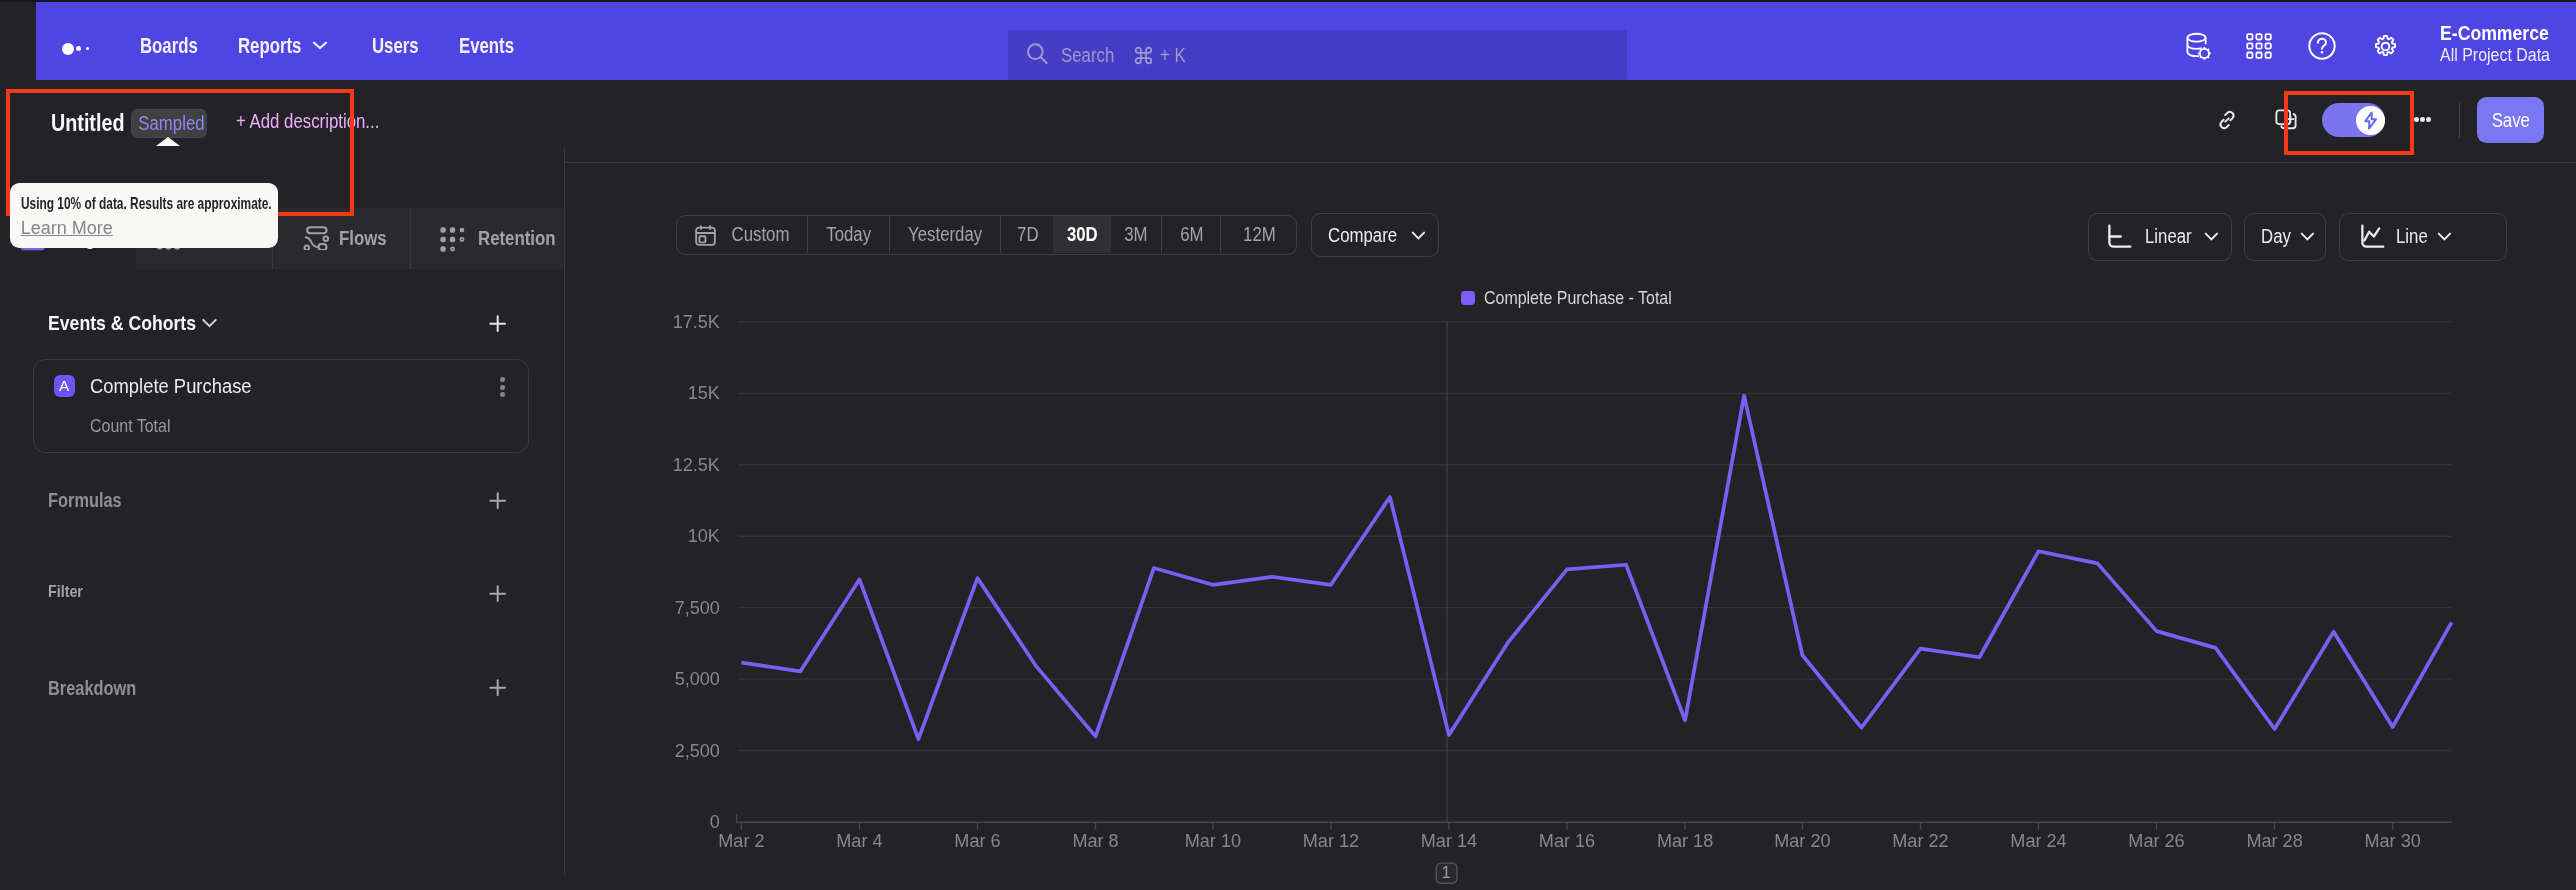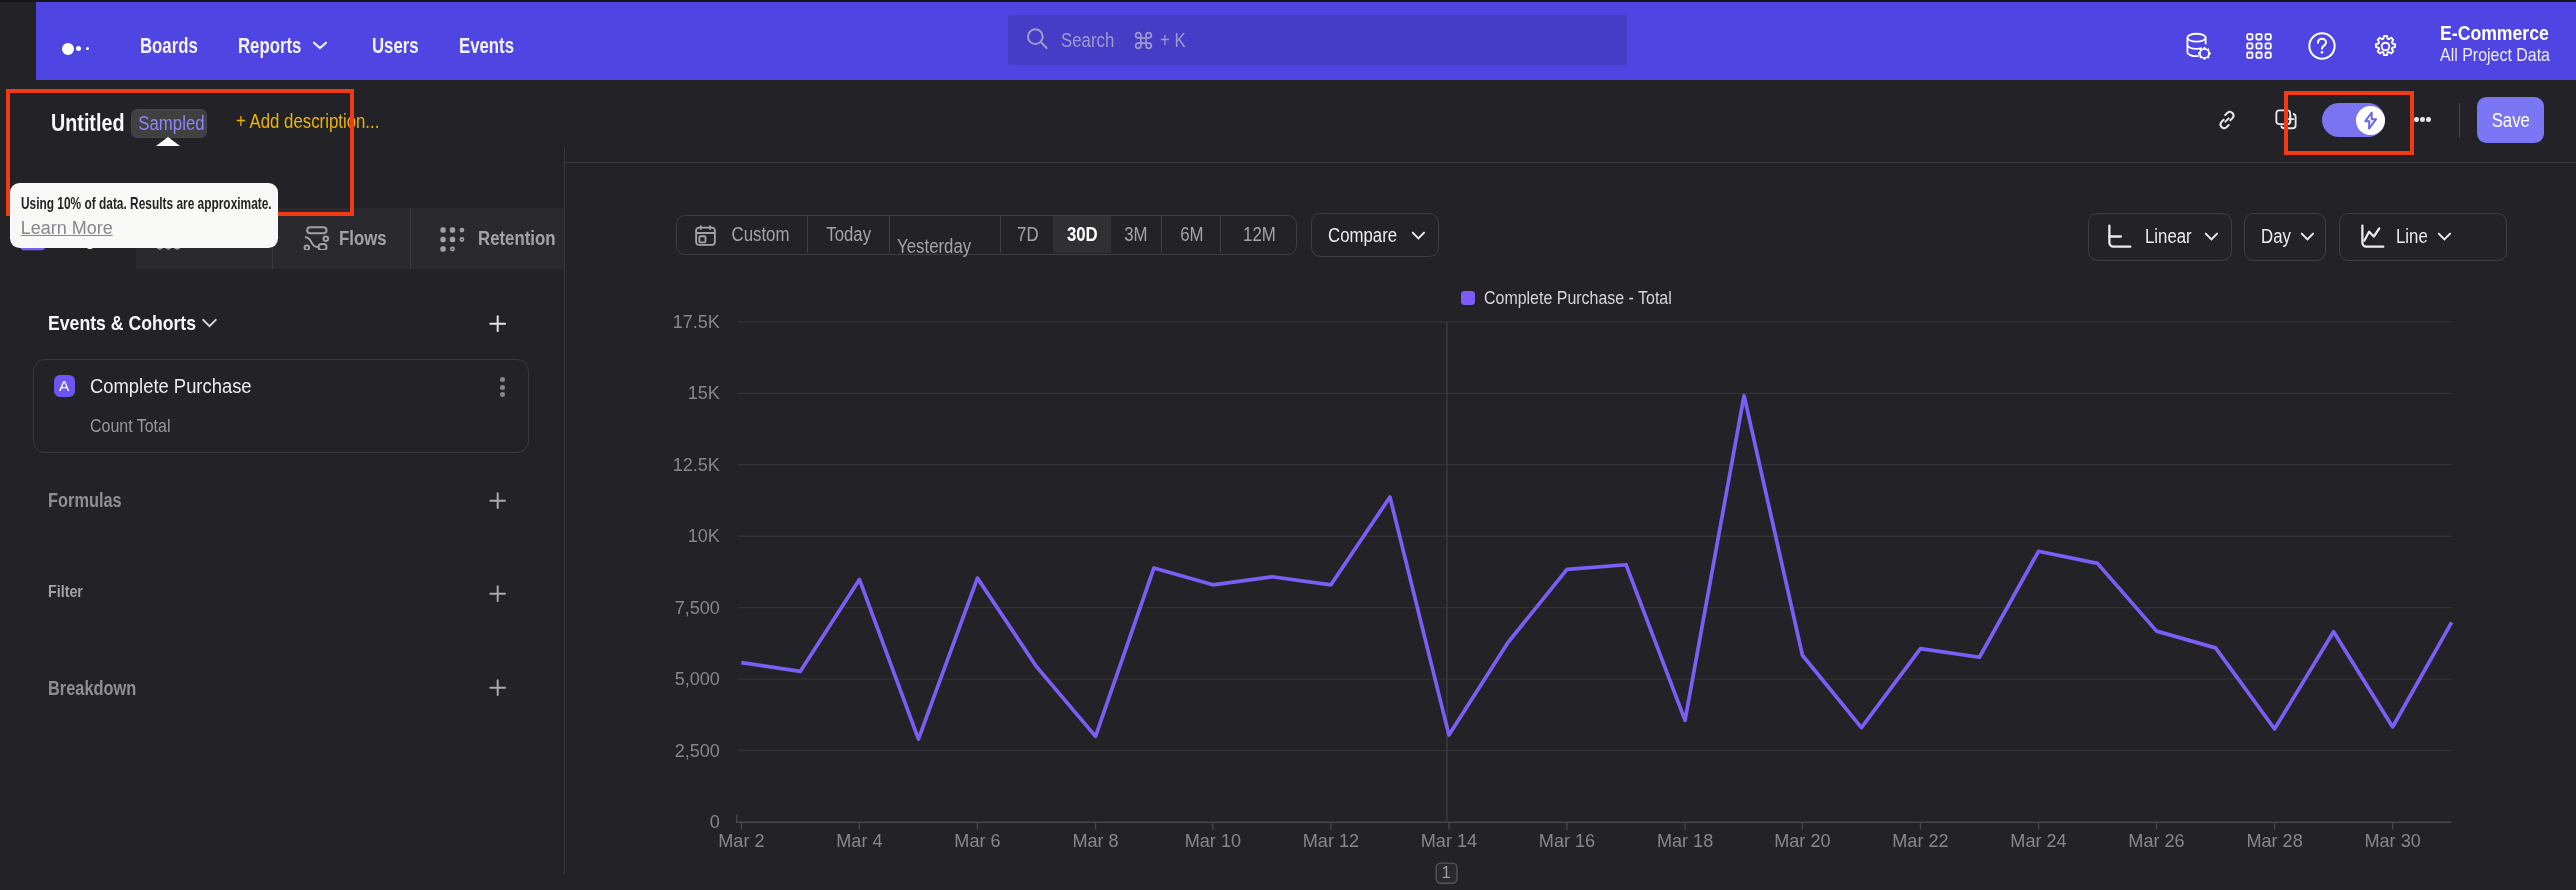--- a/index.html
+++ b/index.html
@@ -5,21 +5,21 @@
   html,body{margin:0;padding:0;background:#1a1a1c;}
   #page{position:relative;width:2576px;height:890px;overflow:hidden;
     font-family:"Liberation Sans",sans-serif;background:#232327;}
   .abs{position:absolute;}
   .cx{display:inline-block;transform:scaleX(.84);transform-origin:0 50%;white-space:nowrap;}
   .nx{display:inline-block;transform:scaleX(.78);transform-origin:0 50%;white-space:nowrap;}
   .cxc{display:inline-block;transform:scaleX(.84);transform-origin:50% 50%;white-space:nowrap;}
   
   #topbar{position:absolute;left:0;top:2px;width:2576px;height:78px;background:#4e45e2;margin-left:36px;}
   .navitem{position:absolute;top:8.7px;height:70px;line-height:70px;color:#f2f1fd;font-size:21.5px;font-weight:700;}
-  #search{position:absolute;left:972px;top:13px;width:619px;height:50px;border-radius:3px;background:#463dc6;}
+  #search{position:absolute;left:972px;top:28px;width:619px;height:50px;border-radius:3px;background:#463dc6;}
   .sicon{position:absolute;left:16px;top:11.4px;}
   .stext{position:absolute;left:53px;top:0;height:50px;line-height:50px;color:#9e99cf;font-size:20px;}
   
   #bar2{position:absolute;left:0;top:81px;width:2576px;height:81px;background:#232327;border-bottom:1.3px solid #39393d;}
   
   #sidebar{position:absolute;left:0;top:148px;width:564px;height:727px;background:#232327;border-right:1.3px solid #39393d;}
   #tabstrip{position:absolute;left:136px;top:60px;width:428px;height:61px;background:#2a2a2e;}
   .tabsep{position:absolute;top:0;width:1.3px;height:61px;background:#3a3a3e;}
   .tablabel{position:absolute;top:60px;height:61px;line-height:61px;color:#a2a2a8;font-size:20px;font-weight:700;}
   
@@ -94,21 +94,21 @@
     <div class="abs" style="left:2404px;top:42px;color:#eceafc;font-size:19px;"><span class="cx">All Project Data</span></div>
     <svg class="abs" style="left:2546px;top:41px;" width="17.4" height="12" viewBox="0 0 26 18">
         <path d="M3 4 L13 14 L23 4" fill="none" stroke="#fff" stroke-width="3.4" stroke-linecap="round"></path>
       </svg>
   </div>
 
   <div id="bar2">
     <div class="abs" style="left:51px;top:2px;height:80px;line-height:80px;color:#fafafc;font-size:23.5px;font-weight:700;"><span class="cx">Untitled</span></div>
     <div class="abs" style="left:131px;top:27.5px;width:76px;height:29.5px;border-radius:6.7px;background:#404040;border:1.3px dotted #4c4979;box-sizing:border-box;text-align:center;">
       <span style="color:#8d86f7;font-size:20px;line-height:27px;" class="cxc">Sampled</span></div>
-    <div class="abs" style="left:236px;top:0;height:56px;line-height:80px;color:#eab308;font-size:20px;"><span class="cx">+ Add description...</span></div>
+    <div class="abs" style="left:236px;top:0;height:56px;line-height:80px;color:#f0abfc;font-size:20px;"><span class="cx">+ Add description...</span></div>
 
     <svg class="abs" style="left:2216px;top:28px;" width="22" height="22" viewBox="0 0 40 40">
       <g fill="none" stroke="#e8e8ec" stroke-width="3.6" stroke-linecap="round">
         <path d="M17 23 L23 17"></path>
         <path d="M14 19.5 l-4.2 4.2 a6.6 6.6 0 0 0 9.3 9.3 L23.3 29"></path>
         <path d="M26 20.5 l4.2-4.2 a6.6 6.6 0 0 0-9.3-9.3 L16.7 11"></path>
       </g>
     </svg>
 
     <svg class="abs" style="left:2275px;top:28px;" width="22" height="22" viewBox="0 0 40 40">
@@ -231,21 +231,21 @@
     <div class="abs" style="left:376px;top:0;width:58px;height:37px;background:#2f2f34;"></div>
     <svg class="abs" style="left:17.4px;top:8px;" width="23" height="23" viewBox="0 0 32 32">
       <g fill="none" stroke="#a3a3a9" stroke-width="2.6">
         <rect x="3" y="5" width="26" height="24" rx="4"></rect>
         <path d="M3 12.5 H29 M9.5 2 v6 M22.5 2 v6"></path>
         <rect x="7.5" y="17" width="8.5" height="8.5" rx="1.5"></rect>
       </g>
     </svg>
     <div class="abs" style="left:40px;top:0;width:87px;height:37px;line-height:37px;text-align:center;font-size:20px;"><span class="cxc">Custom</span></div>
     <div class="abs" style="left:131px;top:0;width:81px;height:37px;line-height:37px;text-align:center;font-size:20px;"><span class="cxc">Today</span></div>
-    <div class="abs" style="left:213px;top:12px;width:110px;height:37px;line-height:37px;text-align:left;font-size:20px;"><span class="cxc">Yesterday</span></div>
+    <div class="abs" style="left:213px;top:0;width:110px;height:37px;line-height:37px;text-align:center;font-size:20px;"><span class="cxc">Yesterday</span></div>
     <div class="abs" style="left:325px;top:0;width:51px;height:37px;line-height:37px;text-align:center;font-size:20px;"><span class="cxc">7D</span></div>
     <div class="abs" style="left:376px;top:0;width:58px;height:37px;line-height:37px;text-align:center;font-size:20px;font-weight:700;color:#fff;"><span class="cxc">30D</span></div>
     <div class="abs" style="left:433px;top:0;width:51px;height:37px;line-height:37px;text-align:center;font-size:20px;"><span class="cxc">3M</span></div>
     <div class="abs" style="left:486px;top:0;width:58px;height:37px;line-height:37px;text-align:center;font-size:20px;"><span class="cxc">6M</span></div>
     <div class="abs" style="left:545px;top:0;width:75px;height:37px;line-height:37px;text-align:center;font-size:20px;"><span class="cxc">12M</span></div>
   </div>
 
   <div class="btn" style="left:1311px;top:213px;width:128px;height:44px;">
     <div class="abs" style="left:16px;top:0;height:42px;line-height:42px;font-size:20px;"><span class="cx">Compare</span></div>
     <svg class="abs" style="left:99px;top:17px;" width="14.8" height="10" viewBox="0 0 22 15">

